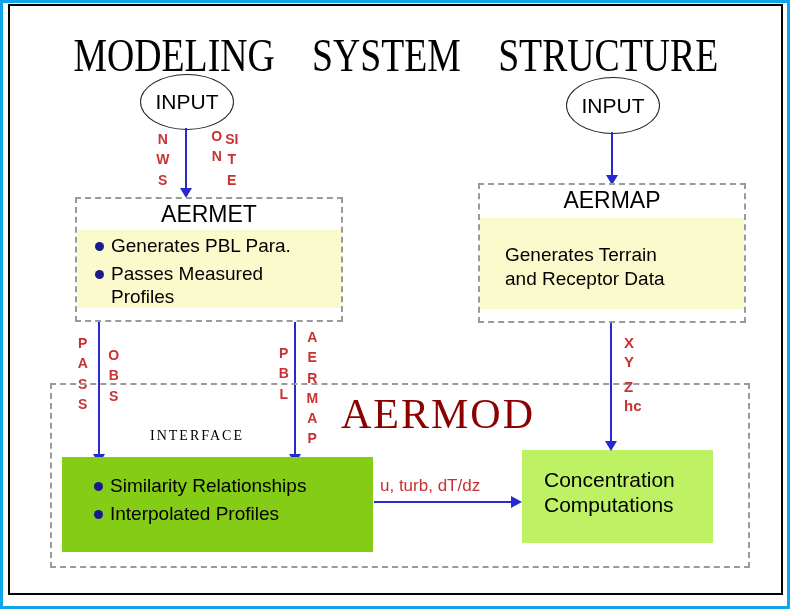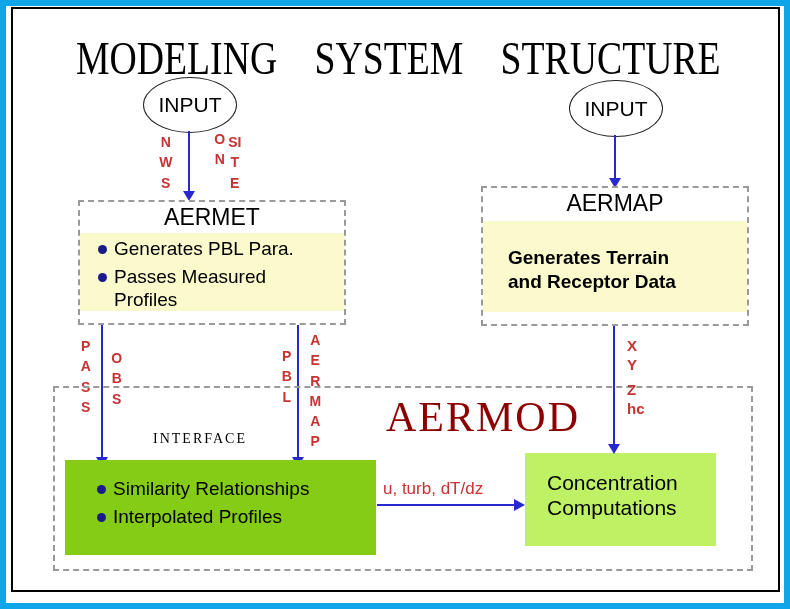--- a/index.html
+++ b/index.html
@@ -1,18 +1,18 @@
 <!DOCTYPE html>
 <html><head>
 <meta charset="utf-8">
 <style>
   html,body{margin:0;padding:0;background:#fff;}
   #page{
     position:relative; width:790px; height:609px; box-sizing:border-box;
-    background:#fff; border:6px solid #0ea5e9; overflow:hidden;
+    background:#fff; border:3px solid #0ea5e9; overflow:hidden;
     font-family:"Liberation Sans", sans-serif; color:#000;
   }
   .inner-frame{
     position:absolute; left:5px; right:4px; top:1px; bottom:11px;
     border:2px solid #000; pointer-events:none;
   }
   
   .main-title{
     position:absolute; left:0; right:0; top:26px; margin:0;
     text-align:center; font-family:"Liberation Serif", serif; font-weight:normal;
@@ -51,21 +51,21 @@
     content:""; position:absolute; left:-5px; bottom:-9px;
     border:6px solid transparent; border-top:10px solid #2828d0; border-bottom:0;
   }
   .harrow{ position:absolute; height:2px; background:#2828d0; }
   .harrow::after{
     content:""; position:absolute; right:-10px; top:-5px;
     border:6px solid transparent; border-left:11px solid #2828d0; border-right:0;
   }
   .aermod-title{
     position:absolute; font-family:"Liberation Serif", serif; color:#8b0000;
-    font-size:42px; letter-spacing:2px; white-space:nowrap;margin-left:42px;
+    font-size:42px; letter-spacing:2px; white-space:nowrap;
   }
   .interface-label{
     position:absolute; font-family:"Liberation Serif", serif; font-size:14px;
     letter-spacing:2px; white-space:nowrap;
   }
   .fill-box{ position:absolute; box-sizing:border-box; }
   .flow-label{ position:absolute; color:#c83232; font-size:17px; white-space:nowrap;}
   .conc-text{ font-size:21px; line-height:1.2; width:150px; }
 </style>
 </head>
@@ -99,21 +99,21 @@
       </div>
       <div class="brow">
         <span class="dot"></span>
         <span class="btext" style="max-width:172px;">Passes Measured Profiles</span>
       </div>
     </div>
   </div>
 
   <div class="panel" style="left:475px; top:180px; width:268px; height:140px;">
     <div class="panel-title">AERMAP</div>
-    <div class="panel-body" style="top:33px; padding:25px 6px 4px 25px;font-weight:bold;">
+    <div class="panel-body" style="top:33px; padding:25px 6px 4px 25px;">
       <div class="btext" style="font-size:19px; max-width:185px; line-height:1.25;">Generates Terrain and Receptor Data</div>
     </div>
   </div>
 
   <div class="varrow" style="left:95px; top:319px; height:133px;"></div>
   <div class="varrow" style="left:291px; top:319px; height:133px;"></div>
 
   <div class="vtext" style="left:73px; top:330px; letter-spacing:4px;">PASS</div>
   <div class="vtext" style="left:103px; top:342px; letter-spacing:2px;">OBS</div>
   <div class="vtext" style="left:273px; top:340px; letter-spacing:2px;">PBL</div>

